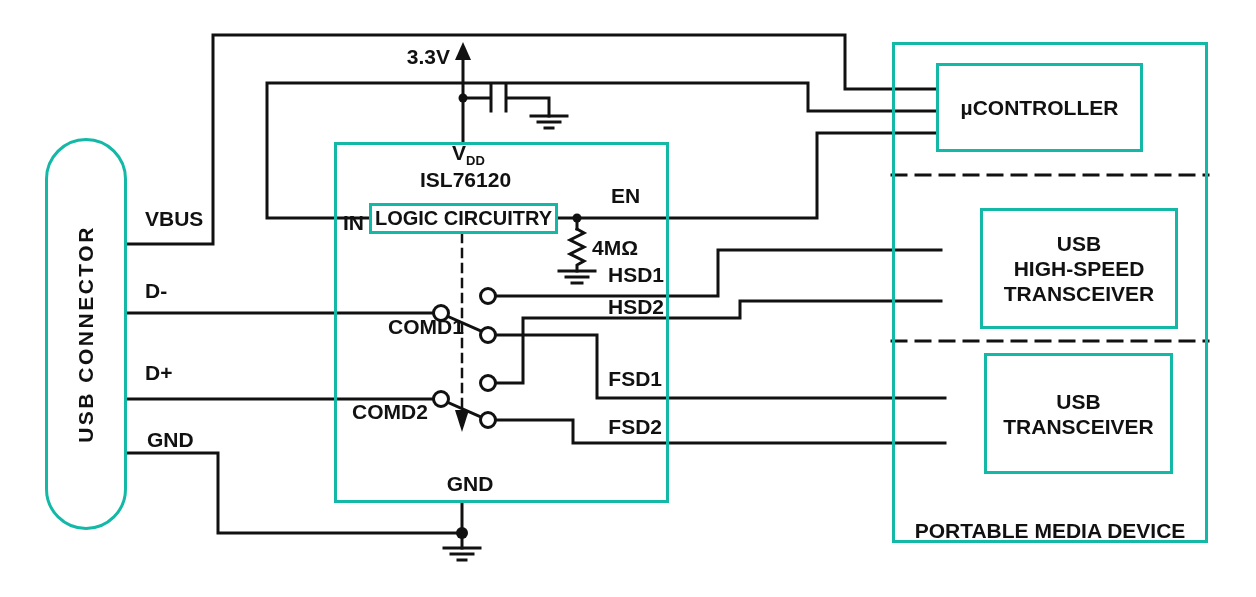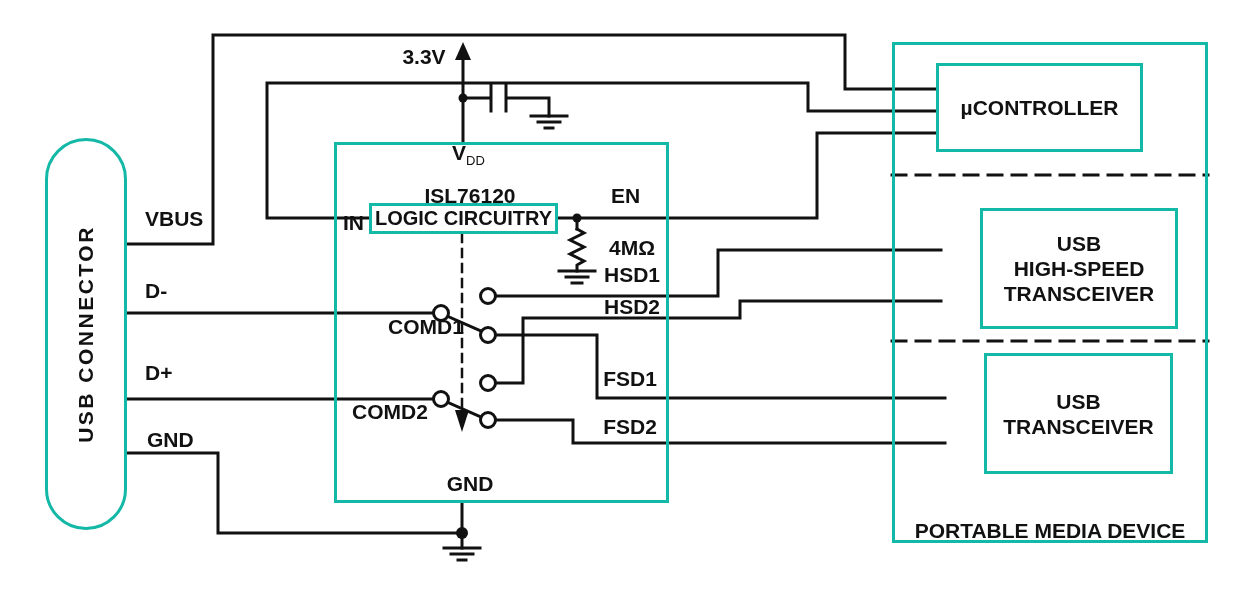--- a/index.html
+++ b/index.html
@@ -36,22 +36,22 @@
   .stack{
     display:flex;flex-direction:column;align-items:center;justify-content:center;
     text-align:center;font-weight:bold;font-size:21px;line-height:25px;color:#111111;margin-left:40px;
   }
   .vtext{
     position:absolute;
     transform:translate(-50%,-50%) rotate(-90deg);
     font-weight:bold;font-size:21px;letter-spacing:2.5px;white-space:nowrap;
     z-index:3;color:#111111;
   }
-  .sub{font-size:13px;position:relative;top:5px;font-weight:normal;text-align:right;}
-  .alignr{text-align:center;}
+  .sub{font-size:13px;position:relative;top:5px;font-weight:bold;text-align:right;}
+  .alignr{text-align:right;}
 </style>
 </head>
 <body>
 
 <div class="canvas">
 
   <svg class="layer" width="1256" height="597" viewBox="0 0 1256 597">
     <g stroke="#111111" stroke-width="3" fill="none" stroke-linecap="square">
 
       <path d="M127 244 H213 V35 H845 V89 H937"></path>
@@ -155,26 +155,26 @@
 
   <div class="label" style="left:145px;top:208px;">VBUS</div>
   <div class="label" style="left:145px;top:280px;">D-</div>
   <div class="label" style="left:145px;top:362px;">D+</div>
   <div class="label" style="left:147px;top:429px;">GND</div>
 
   <div class="label alignr" style="left:398px;top:46px;width:52px;">3.3V</div>
 
   <div class="label" style="left:452px;top:142px;"><span>V</span><span class="sub">DD</span></div>
 
-  <div class="label" style="left:420px;top:185px;width:100px;text-align:center;">ISL76120</div>
+  <div class="label" style="left:420px;top:169px;width:100px;text-align:left;">ISL76120</div>
 
   <div class="label" style="left:343px;top:188px;margin-top:24px;">IN</div>
   <div class="label" style="left:611px;top:185px;">EN</div>
 
-  <div class="label" style="left:592px;top:237px;margin-left:17px;">4MΩ</div>
+  <div class="label" style="left:592px;top:237px;">4MΩ</div>
 
   <div class="label alignr" style="left:600px;top:264px;width:64px;">HSD1</div>
   <div class="label alignr" style="left:600px;top:296px;width:64px;">HSD2</div>
   <div class="label alignr" style="left:598px;top:368px;width:64px;">FSD1</div>
   <div class="label alignr" style="left:598px;top:416px;width:64px;">FSD2</div>
 
   <div class="label" style="left:368px;top:316px;margin-left:20px;">COMD1</div>
   <div class="label" style="left:352px;top:401px;">COMD2</div>
 
   <div class="label" style="left:440px;top:473px;width:60px;text-align:center;">GND</div>

